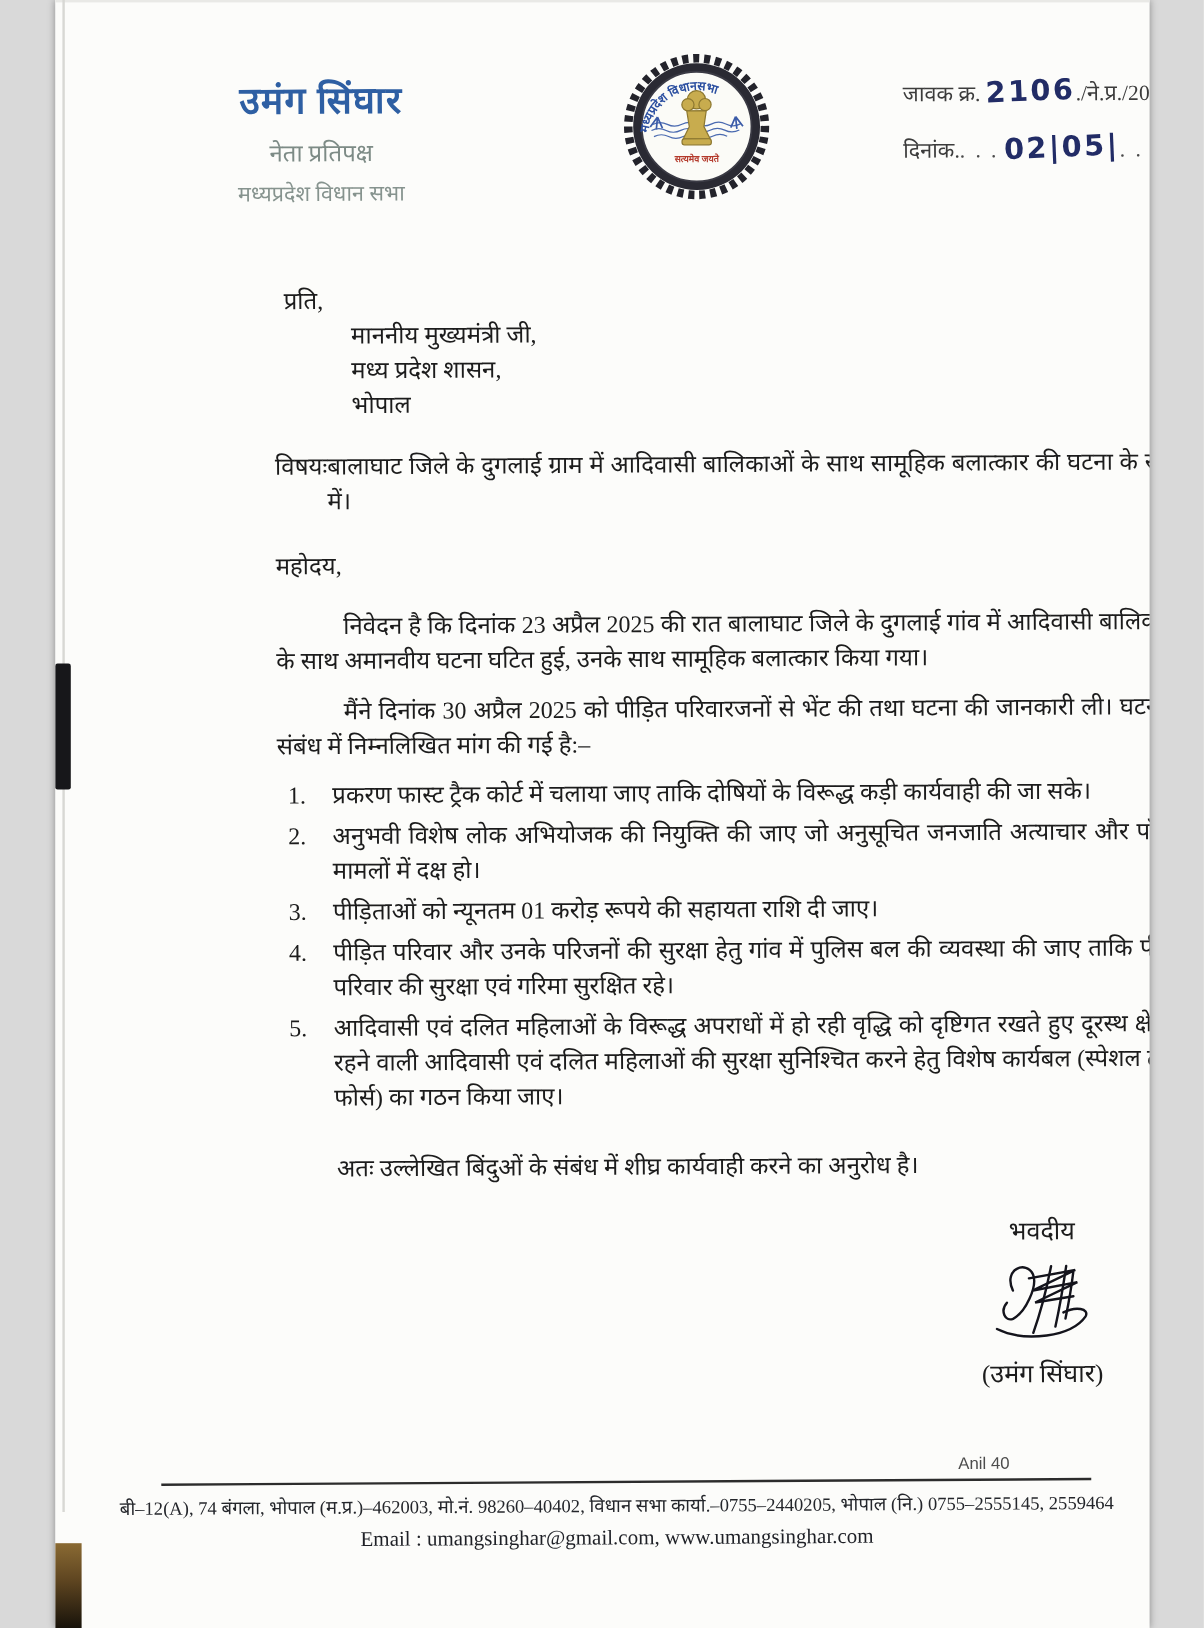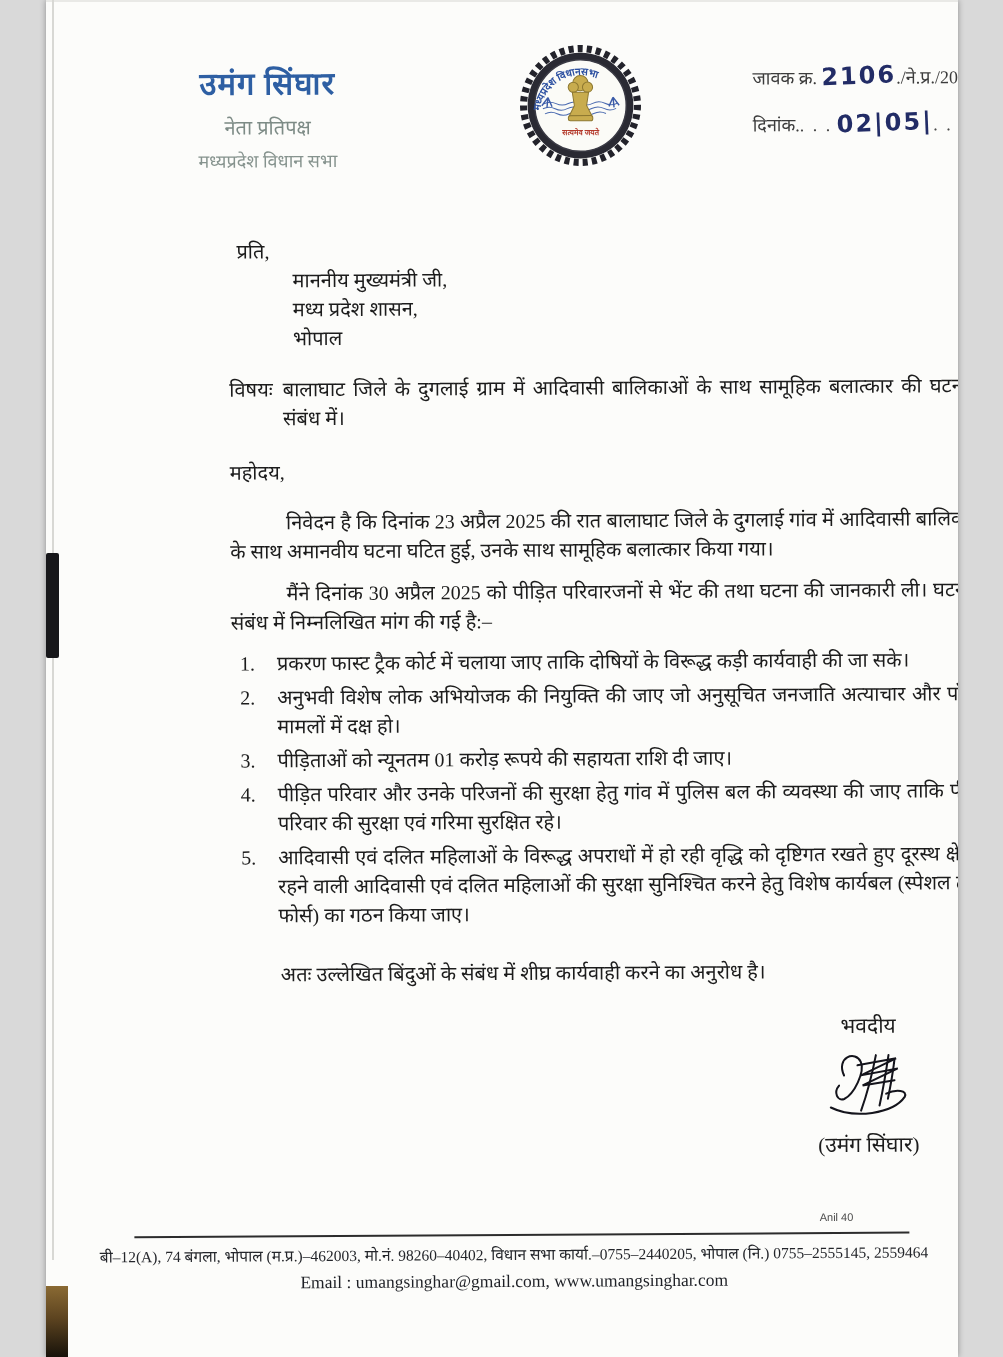--- a/index.html
+++ b/index.html
@@ -31,37 +31,37 @@
   .hw{font-family:"DejaVu Sans", sans-serif;font-weight:700;color:#222c66;
       display:inline-block;transform:rotate(-2deg);font-size:24px;letter-spacing:2px;line-height:1;}
   .hw.small{font-size:23px;}
   .dots{letter-spacing:2px;color:#4a4a4a;}
 
   
   .letter-body{position:absolute;left:185px;top:236px;width:762px;font-size:20px;line-height:29px;}
   .to-label{margin-left:8px;}
   .recipient{margin-left:64px;}
   .subject{display:flex;margin-top:22px;}
-  .subject .lbl{flex:none;margin-right:10px;}
+  .subject .lbl{flex:none;margin-right:0;}
   .subject .txt{flex:1;text-align:justify;}
   .salutation{margin-top:25px;}
   .para{margin-top:21px;text-align:justify;text-indent:56px;}
   .para.second{margin-top:13px;}
   .demands{margin-top:12px;}
   .demand{display:flex;margin-bottom:5px;}
   .demand .num{flex:none;width:37px;padding-left:9px;}
   .demand .txt{flex:1;text-align:justify;}
   .closing{margin-top:30px;text-indent:48px;}
   .sign-block{margin-top:26px;margin-left:540px;width:190px;text-align:center;}
   .sign-label{font-size:21px;}
   .signature{height:84px;margin-top:6px;}
   .signer{font-size:21px;}
 
   
-  .page-note{position:absolute;right:108px;top:1213px;font-size:11px;color:#4c4c4c;
+  .page-note{position:absolute;right:120px;top:1213px;font-size:14px;color:#4c4c4c;
     font-family:"Liberation Sans", sans-serif;}
   .foot-rule{position:absolute;left:85px;right:52px;top:1234px;border-top:2.5px solid #2c2c2c;}
   .foot-line1{position:absolute;left:45px;right:28px;top:1243px;text-align:center;
     font-size:15.5px;color:#24262b;white-space:nowrap;}
   .foot-line2{position:absolute;left:45px;right:28px;top:1271px;text-align:center;
     font-size:17.5px;color:#1e2026;}
 </style>
 </head>
 <body>
 

